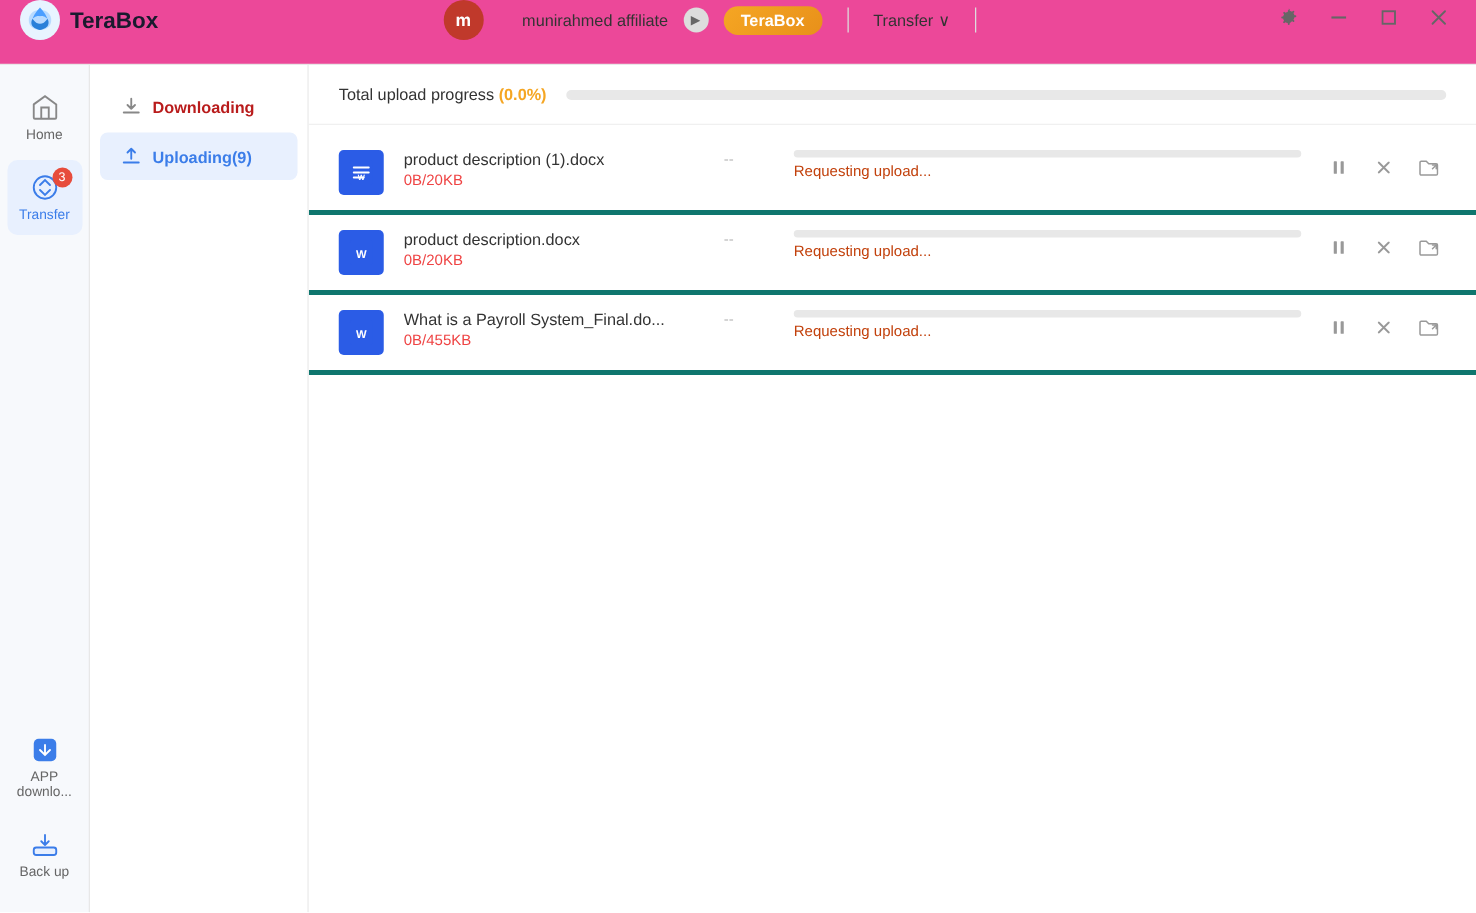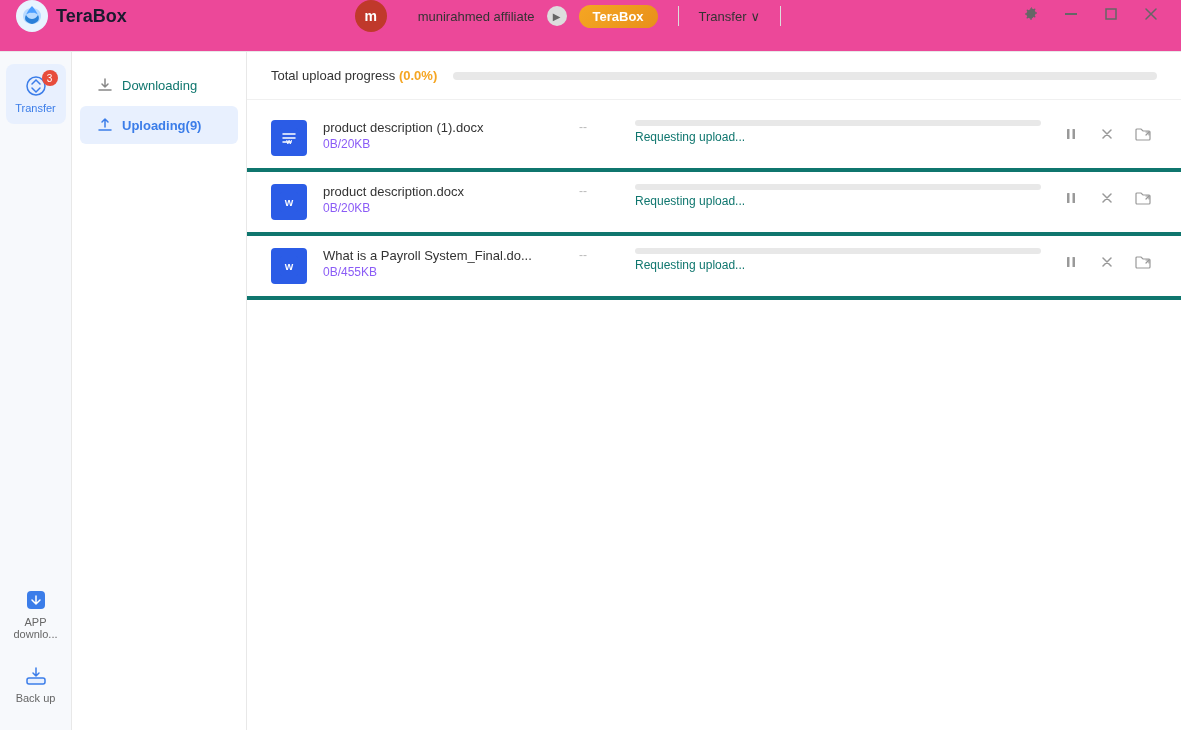--- a/index.html
+++ b/index.html
@@ -47,21 +47,21 @@
     }
     .sidebar-spacer { flex: 1; }
 
     
     .sidebar-nav {
       width: 175px; background: #fff; border-right: 1px solid #e8e8e8;
       padding: 12px 0; flex-shrink: 0;
     }
     .nav-item {
       display: flex; align-items: center; gap: 8px; padding: 10px 16px;
-      cursor: pointer; font-size: 13px; color: #0f766e; border-radius: 6px; margin: 2px 8px;
+      cursor: pointer; font-size: 13px; color: #b91c1c; border-radius: 6px; margin: 2px 8px; font-weight: bold;
     }
     .nav-item.active { background: #e8f0fe; color: #3b7de9; font-weight: 600; }
     .nav-icon { width: 18px; height: 18px; display: flex; align-items: center; justify-content: center; flex-shrink: 0; }
 
     
     .content-area { flex: 1; display: flex; flex-direction: column; background: #fff; overflow: hidden; }
 
     
     .progress-header {
       display: flex; align-items: center; padding: 16px 24px; gap: 16px;
@@ -80,26 +80,26 @@
 
     
     .file-list { flex: 1; overflow-y: auto; padding: 8px 0; }
     .file-item {
       display: flex; align-items: flex-start; padding: 12px 24px; gap: 16px;
       border-bottom: 4px solid #0f766e;
     }
     .file-icon { width: 36px; height: 36px; background: #2b5ce6; border-radius: 4px; display: flex; align-items: center; justify-content: center; flex-shrink: 0; color: #fff; font-size: 12px; font-weight: 700; }
     .file-info { width: 240px; flex-shrink: 0; }
     .file-name { font-size: 13px; color: #333; white-space: nowrap; overflow: hidden; text-overflow: ellipsis; max-width: 220px; }
-    .file-size { font-size: 12px; color: #8b5cf6; margin-top: 2px; }
+    .file-size { font-size: 12px; color: #ef4444; margin-top: 2px; }
     .file-speed { width: 40px; font-size: 12px; color: #bbb; flex-shrink: 0; }
     .file-progress-area { flex: 1; display: flex; flex-direction: column; gap: 4px; }
     .file-progress-track { height: 6px; background: #e8e8e8; border-radius: 3px; overflow: hidden; }
     .file-progress-fill { height: 100%; background: #3b7de9; border-radius: 3px; }
-    .file-status { font-size: 12px; color: #0f766e; }
+    .file-status { font-size: 12px; color: #c2410c; }
     .file-actions { display: flex; align-items: center; gap: 8px; flex-shrink: 0; }
     .file-action-btn { width: 28px; height: 28px; display: flex; align-items: center; justify-content: center; cursor: pointer; color: #999; border-radius: 4px; }
 
     
     svg { display: block; }
   </style>
 </head>
 <body>
 
 <div class="titlebar">
@@ -148,20 +148,27 @@
           <path d="M1 1l10 10M11 1L1 11" stroke="#666" stroke-width="1.5" stroke-linecap="round"></path>
         </svg>
     </div>
   </div>
 </div>
 
 <div class="main-layout">
 
   <div class="sidebar-icons">
 
+    <div class="sidebar-icon-item">
+      <svg width="24" height="24" viewBox="0 0 24 24" fill="none">
+        <path d="M3 9.5L12 3l9 6.5V20a1 1 0 01-1 1H4a1 1 0 01-1-1V9.5z" stroke="#888" stroke-width="1.5" fill="none"></path>
+        <path d="M9 21V12h6v9" stroke="#888" stroke-width="1.5"></path>
+      </svg>
+      <span class="sidebar-icon-label">Home</span>
+    </div>
 
     <div class="sidebar-icon-item active">
       <div class="icon-badge">3</div>
       <svg width="24" height="24" viewBox="0 0 24 24" fill="none">
         <circle cx="12" cy="12" r="9" stroke="#3b7de9" stroke-width="1.5" fill="#e8f0fe"></circle>
         <path d="M8 10l4-4 4 4M16 14l-4 4-4-4" stroke="#3b7de9" stroke-width="1.5" stroke-linecap="round"></path>
       </svg>
       <span class="sidebar-icon-label active">Transfer</span>
     </div>
 

